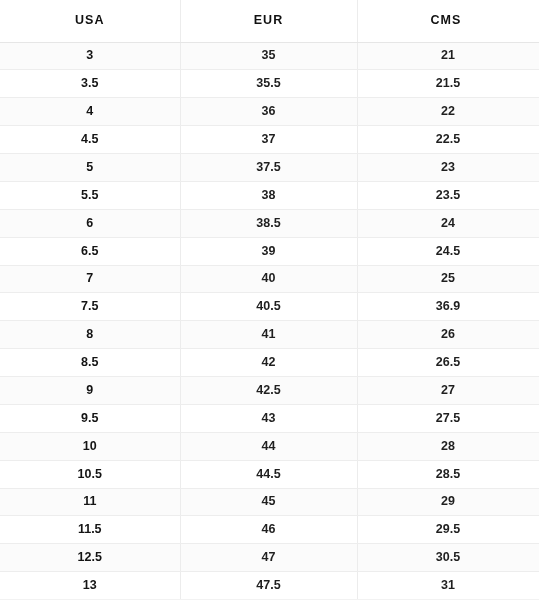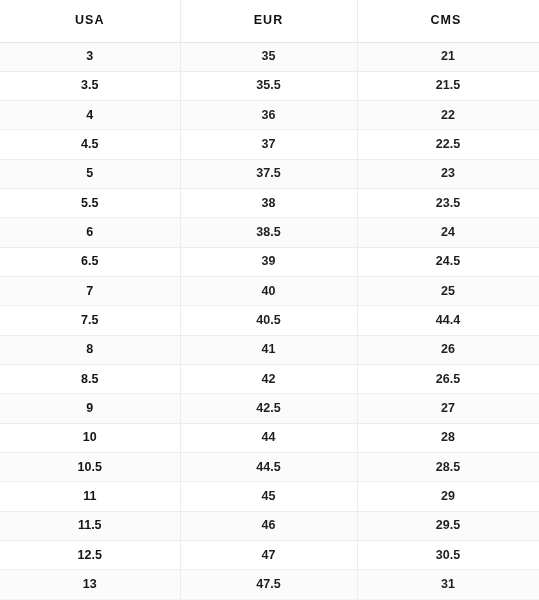--- a/index.html
+++ b/index.html
@@ -144,38 +144,43 @@
         <td class="cell-cms">24.5</td>
       </tr>
       <tr>
         <td class="cell-usa">7</td>
         <td class="cell-eur">40</td>
         <td class="cell-cms">25</td>
       </tr>
       <tr>
         <td class="cell-usa">7.5</td>
         <td class="cell-eur">40.5</td>
-        <td class="cell-cms">44.4</td>
+        <td class="cell-cms">36.9</td>
       </tr>
       <tr>
         <td class="cell-usa">8</td>
         <td class="cell-eur">41</td>
         <td class="cell-cms">26</td>
       </tr>
       <tr>
         <td class="cell-usa">8.5</td>
         <td class="cell-eur">42</td>
         <td class="cell-cms">26.5</td>
       </tr>
       <tr>
         <td class="cell-usa">9</td>
         <td class="cell-eur">42.5</td>
         <td class="cell-cms">27</td>
       </tr>
       <tr>
+        <td class="cell-usa">9.5</td>
+        <td class="cell-eur">43</td>
+        <td class="cell-cms">27.5</td>
+      </tr>
+      <tr>
         <td class="cell-usa">10</td>
         <td class="cell-eur">44</td>
         <td class="cell-cms">28</td>
       </tr>
       <tr>
         <td class="cell-usa">10.5</td>
         <td class="cell-eur">44.5</td>
         <td class="cell-cms">28.5</td>
       </tr>
       <tr>

